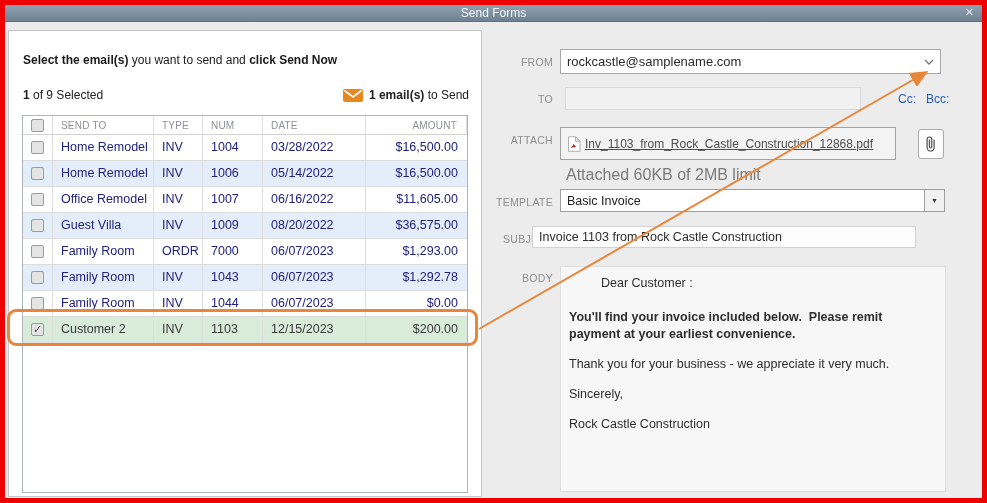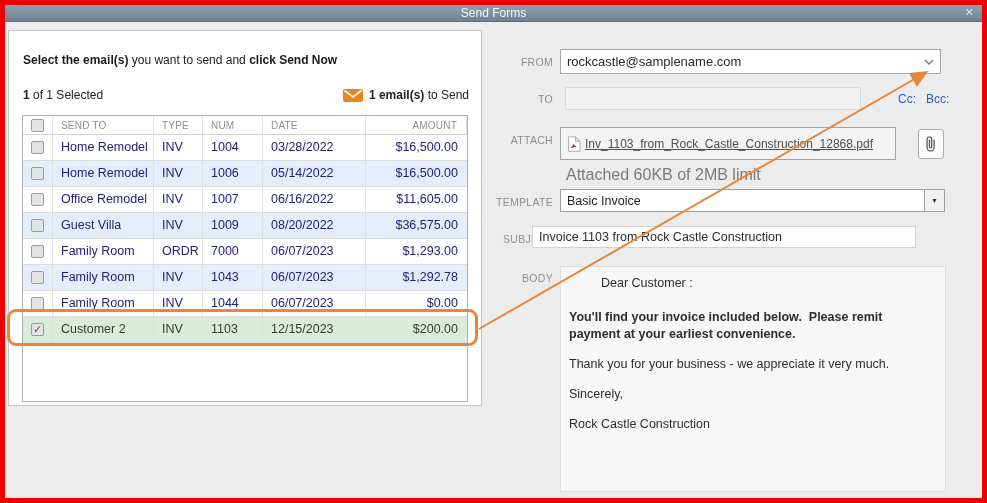--- a/index.html
+++ b/index.html
@@ -10,21 +10,21 @@
   .red-frame { position:absolute; inset:0; border:5px solid #ee0000; z-index:60; pointer-events:none; }
 
   
   .titlebar { position:absolute; left:5px; right:5px; top:4px; height:18px;
     background:linear-gradient(#92a4b2,#6e8192); border-bottom:1px solid #5d7080;
     display:flex; align-items:center; justify-content:center; }
   .titlebar .title { color:#f4f8fa; font-size:12px; }
   .close-x { position:absolute; right:8px; top:2px; color:#dfe5e9; font-size:11px; cursor:pointer; }
 
   
-  .left-card { position:absolute; left:8px; top:30px; width:474px; height:376px;
+  .left-card { position:absolute; left:8px; top:30px; width:474px; height:467px;
     background:#fff; border:1px solid #c6c6c6; }
   .instruction { position:absolute; left:14px; top:22px; font-size:12px; color:#1a1a1a; }
   .b { font-weight:bold; }
   .counts-row { position:absolute; left:14px; right:12px; top:56px; height:16px;
     display:flex; justify-content:space-between; align-items:center; font-size:12px; color:#222; }
   .send-count { display:flex; align-items:center; gap:6px; }
 
   
   .etable { position:absolute; left:13px; right:13px; top:84px; bottom:3px;
     border:1px solid #aeb4ba; background:#fff; overflow:hidden; }
@@ -84,21 +84,21 @@
     <span class="title">Send Forms</span>
     <span class="close-x">✕</span>
   </div>
 
   <div class="left-card">
     <div class="instruction">
       <span class="b">Select the email(s)</span><span> you want to send and </span><span class="b">click Send Now</span>
     </div>
     <div class="counts-row">
       <div>
-        <span class="b">1</span><span> of 1 Selected</span>
+        <span class="b">1</span><span> of 9 Selected</span>
       </div>
       <div class="send-count">
         <svg width="20" height="13" viewBox="0 0 20 13">
           <rect x="0" y="0" width="20" height="13" rx="2" fill="#e8871e"></rect>
           <polyline points="1.5,1.5 10,8 18.5,1.5" fill="none" stroke="#fff" stroke-width="1.6"></polyline>
         </svg>
         <span><span class="b">1 email(s)</span><span> to Send</span></span>
       </div>
     </div>
 

